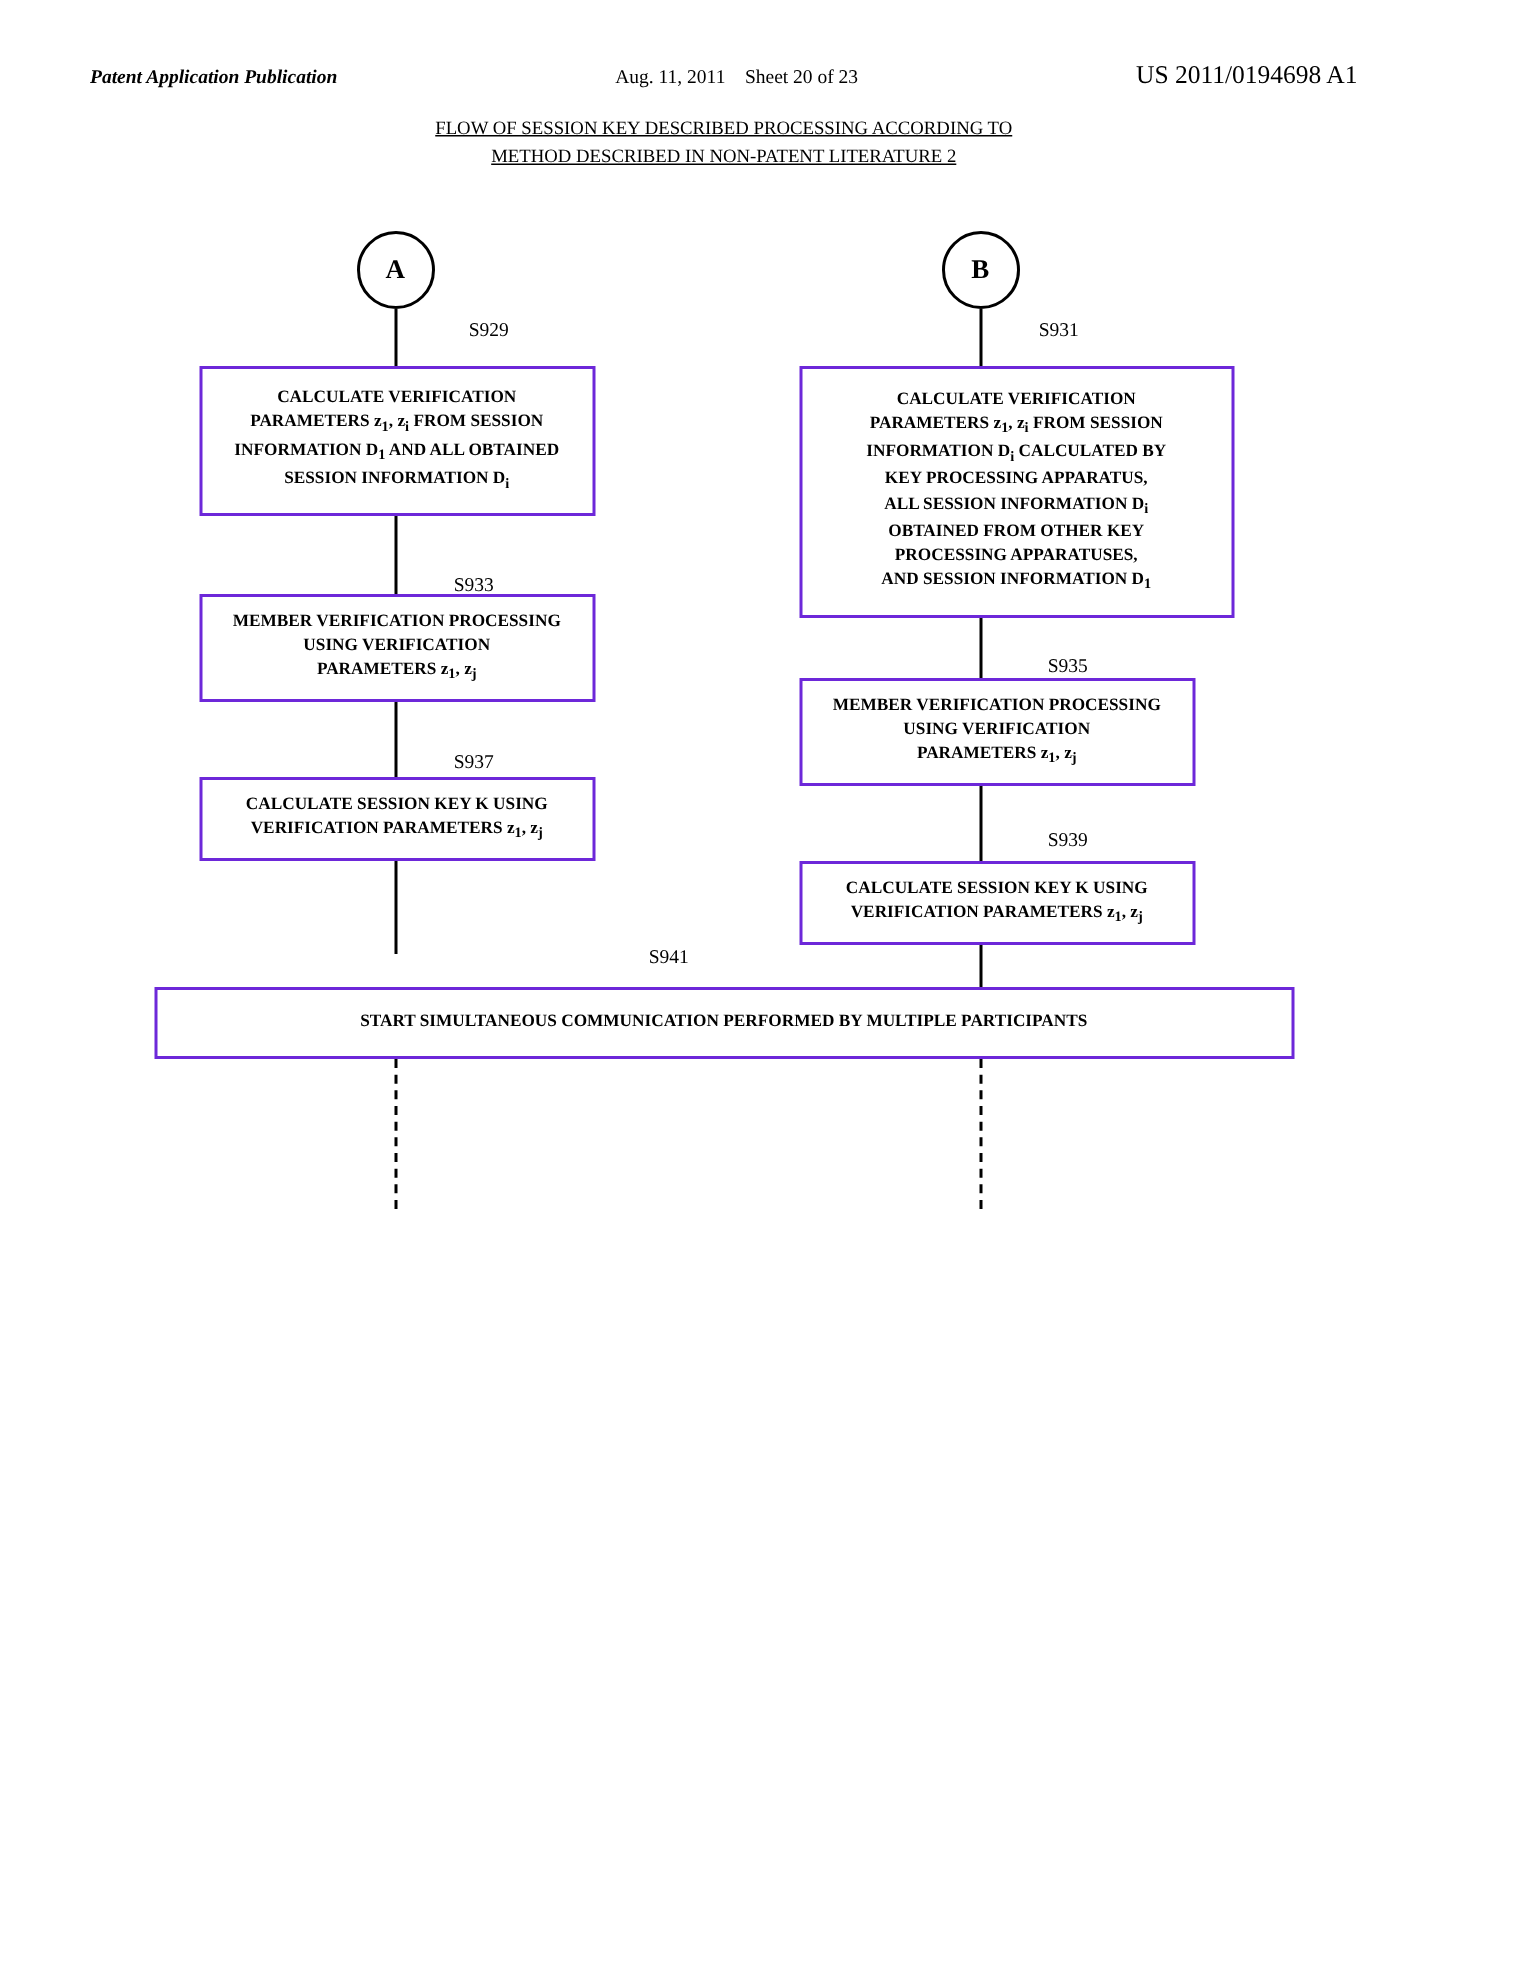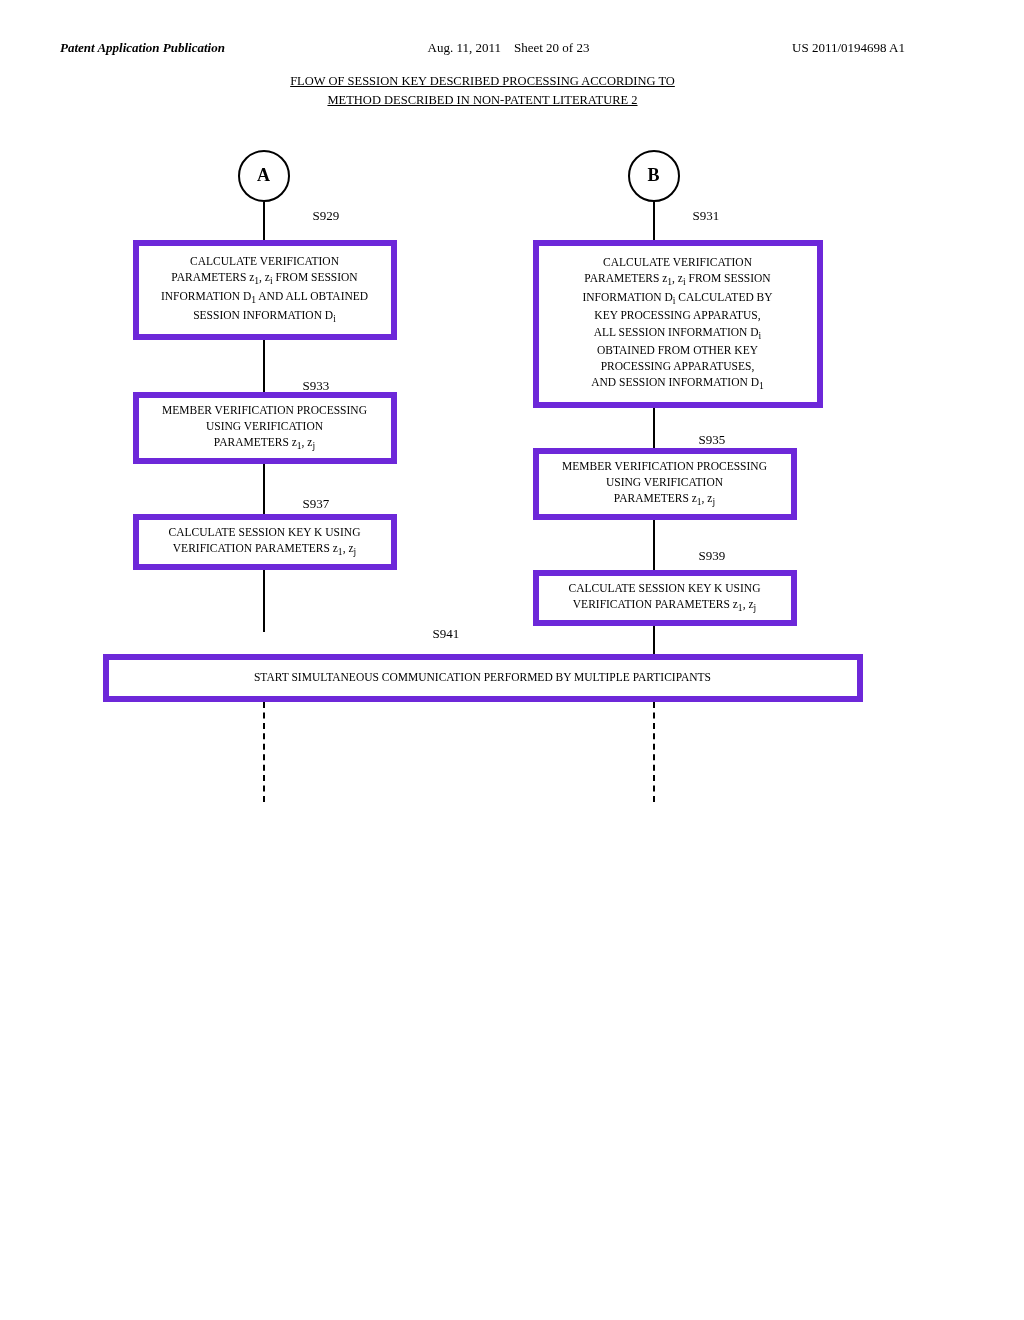--- a/index.html
+++ b/index.html
@@ -32,21 +32,21 @@
       font-style: italic;
       font-weight: bold;
       font-size: 13px;
     }
 
     .header-center {
       font-size: 13px;
     }
 
     .header-right {
-      font-size: 13px;
+      font-size: 17px;
     }
 
     .fig-title {
       text-align: center;
       font-size: 22px;
       font-weight: bold;
       margin-top: 60px;
       margin-bottom: 16px;
       letter-spacing: 0.5px;
     }
@@ -95,28 +95,28 @@
     
     .step-label {
       position: absolute;
       font-size: 13px;
       z-index: 2;
     }
 
     
     .flow-box {
       position: absolute;
-      border: 6px solid #6d28d9;
+      border: 2px solid #6d28d9;
       background: #fff;
       display: flex;
       align-items: center;
       justify-content: center;
       text-align: center;
       font-size: 11.5px;
-      font-weight: normal;
+      font-weight: bold;
       line-height: 1.4;
       z-index: 2;
       padding: 6px 8px;
     }
 
     
     .v-line {
       position: absolute;
       width: 2px;
       background: #000;

